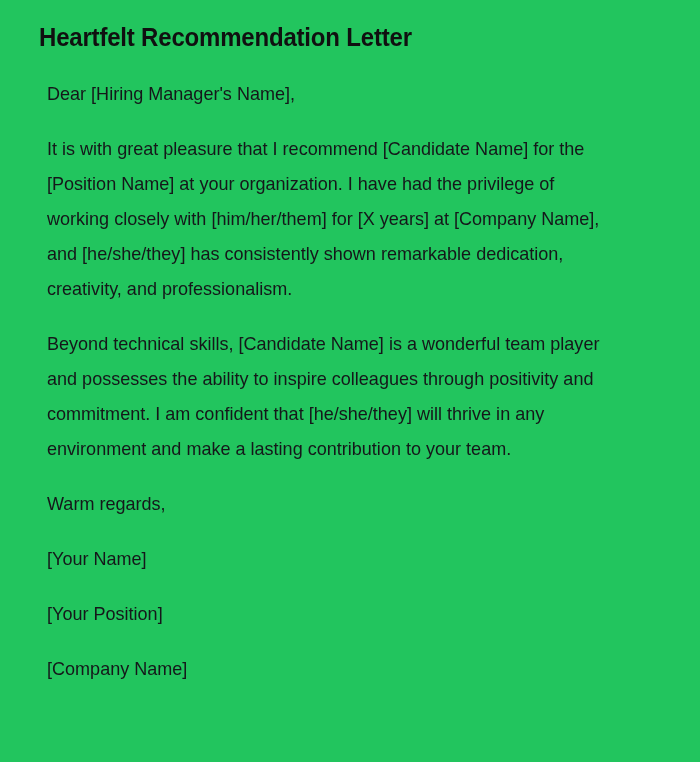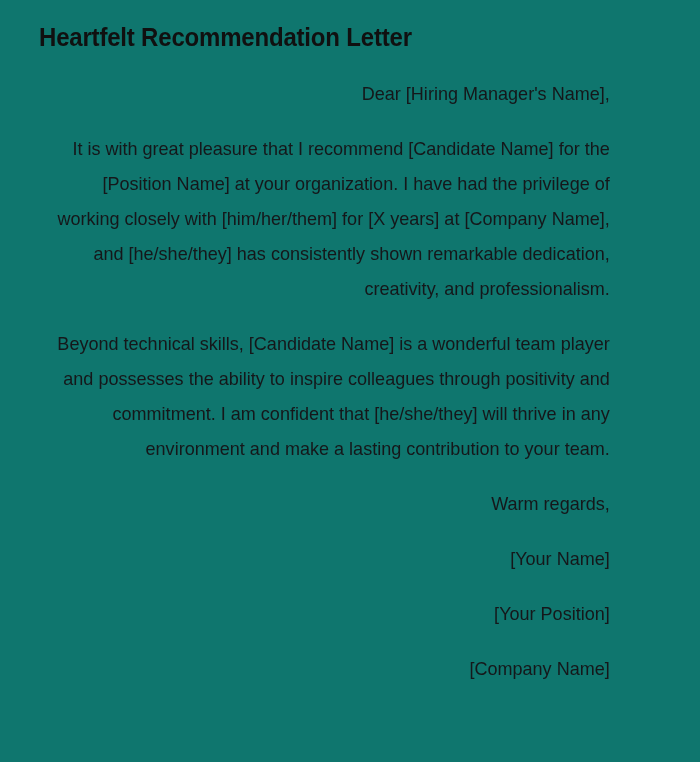--- a/index.html
+++ b/index.html
@@ -12,36 +12,35 @@
     height: 762px;
     overflow: hidden;
     font-family: "Liberation Sans", sans-serif;
     -webkit-font-smoothing: antialiased;
   }
   .letter-page {
     box-sizing: border-box;
     width: 700px;
     min-height: 762px;
     padding: 20px 60px 24px 39px;
-    background: #0f766e;
+    background: #22c55e;
   }
   .letter-title {
     font-family: "Liberation Sans", sans-serif;
     font-size: 25px;
     font-weight: 700;
     line-height: 34px;
     letter-spacing: -0.2px;
     color: #101010;
     margin: 0 0 22px 0;
     transform: scaleX(0.96);
     transform-origin: left center;
   }
   .letter-body {
-    margin: 16px;
-    text-align: right;
+    margin: 8px;
   }
   .letter-paragraph {
     font-family: "Liberation Sans", sans-serif;
     font-size: 18.5px;
     font-weight: 400;
     line-height: 35px;
     color: #15171a;
     margin: 0 0 20px 0;
     transform: scaleX(0.975);
     transform-origin: left center;

